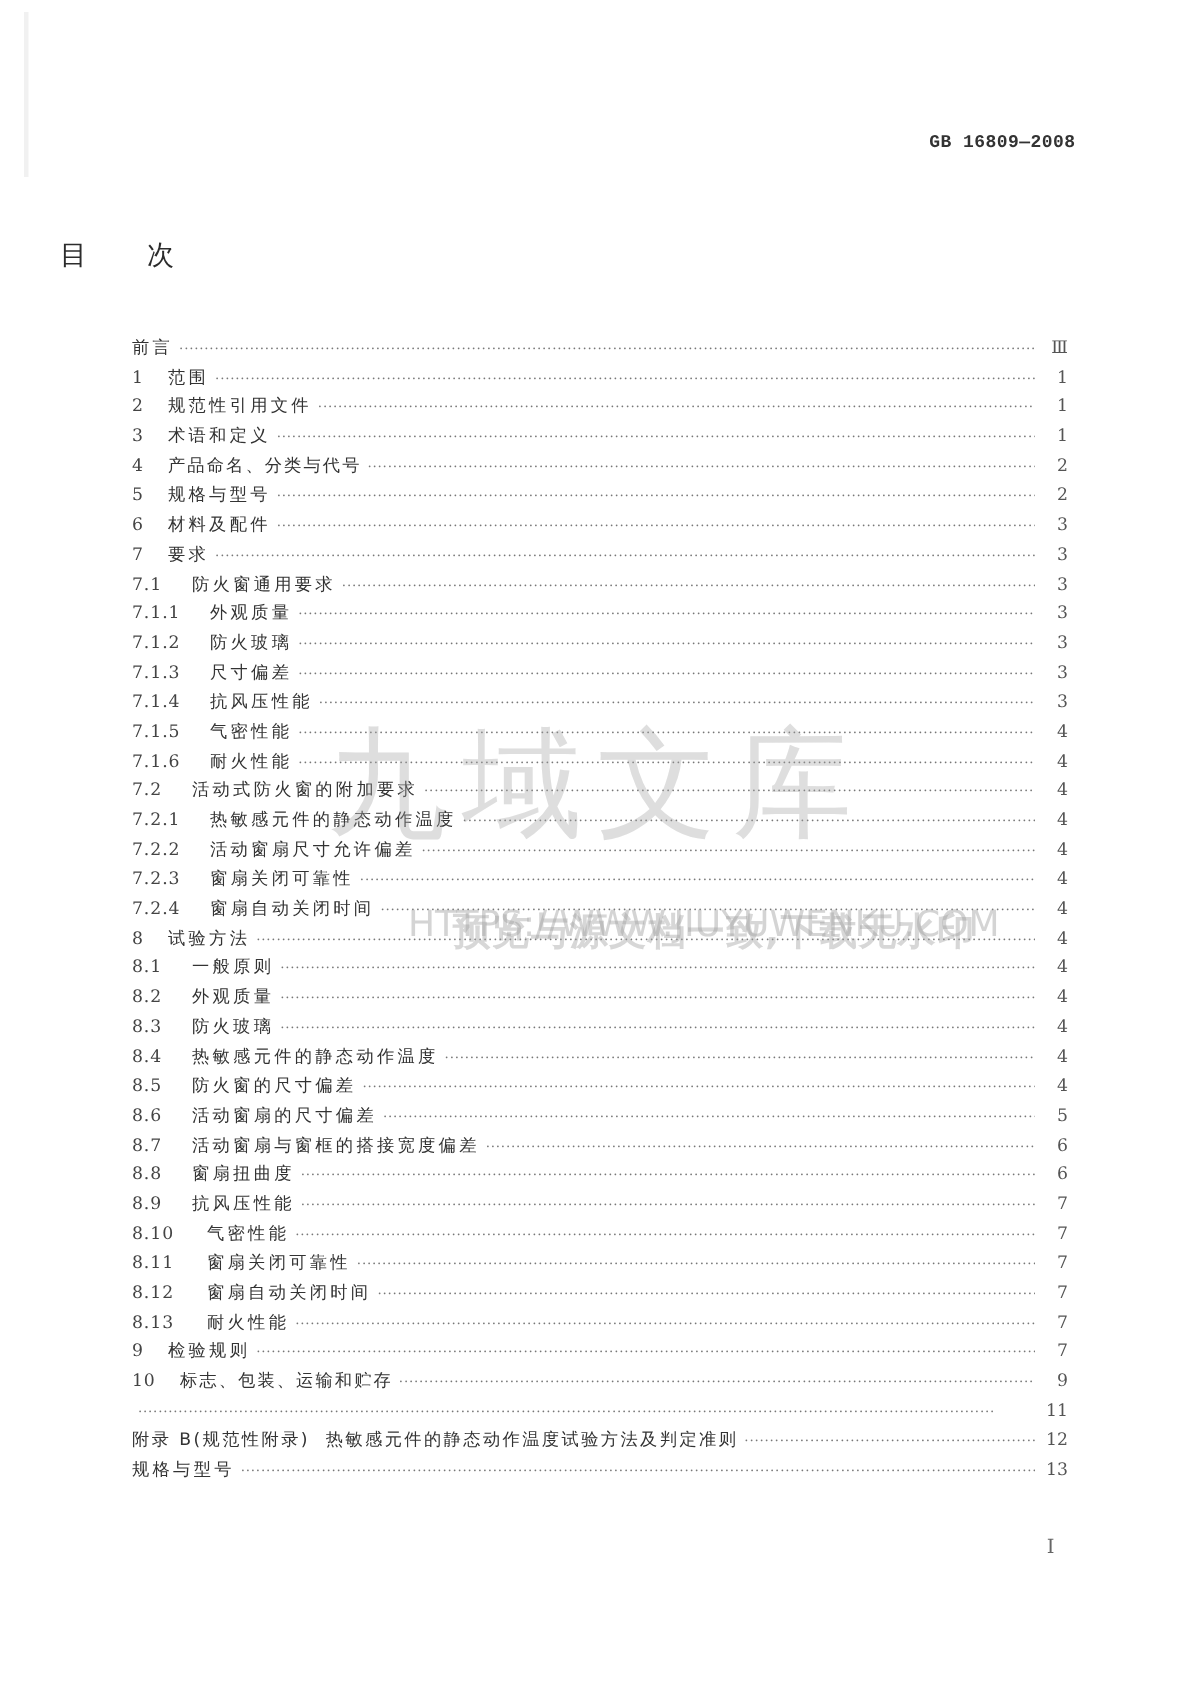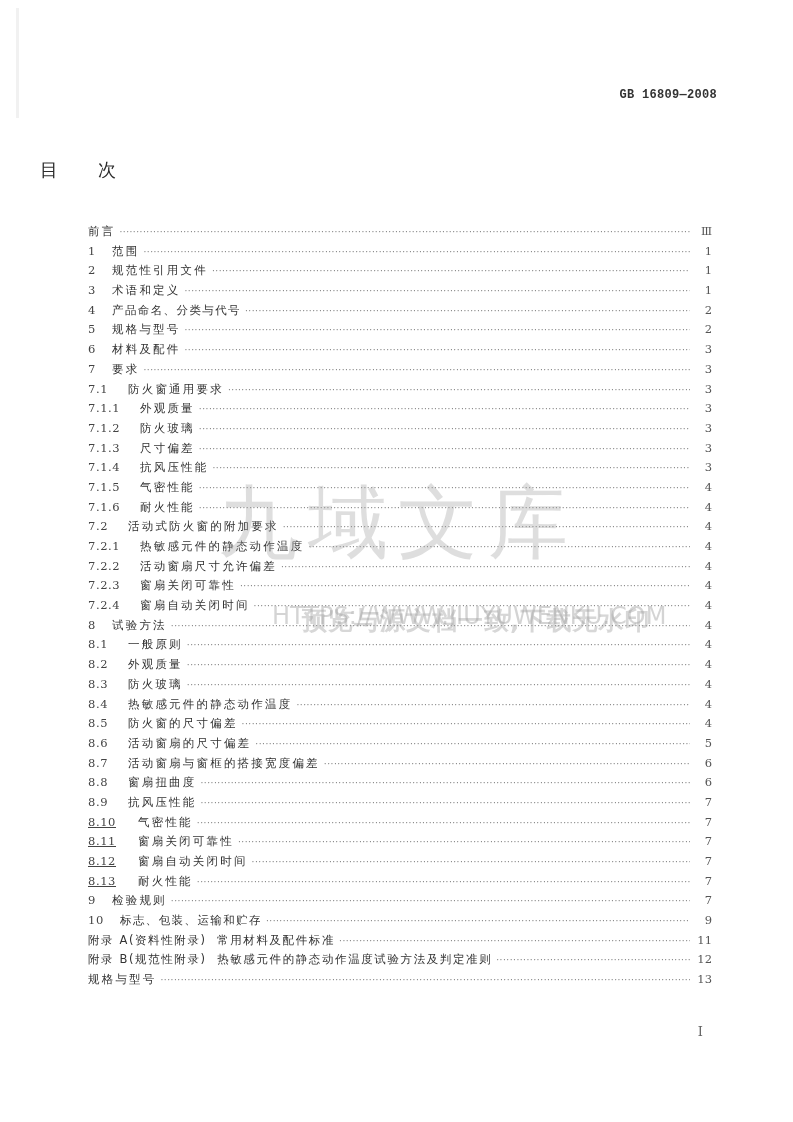--- a/index.html
+++ b/index.html
@@ -86,21 +86,21 @@
     .toc-row .page {
       flex: none;
       width: 18px;
       text-align: right;
       font-family: "DejaVu Serif", "Liberation Serif", serif;
       color: #555;
     }
     .w-l1 { width: 24px; }
     .w-l2 { width: 40px; }
     .w-l3 { width: 52px; }
-    .w-l3b { width: 50px; text-decoration: underline; }
+    .w-l3b { width: 50px; }
     .w-l0 { width: 0; }
     .w-ten { width: 32px; }
     .watermark {
       position: absolute;
       pointer-events: none;
       color: rgba(150,150,150,0.38);
       font-family: "DejaVu Sans", "Liberation Sans", sans-serif;
       white-space: nowrap;
     }
     .wm-big {
@@ -356,21 +356,20 @@
       <span class="page">7</span>
     </div>
   <div class="toc-row">
       <span class="num w-ten">10</span>
       <span class="label" style="letter-spacing:1.4px">标志、包装、运输和贮存</span>
       <span class="dots"></span>
       <span class="page">9</span>
     </div>
   <div class="toc-row">
       <span class="num w-l0"></span>
-      <span class="label" style="letter-spacing:1.6px; white-space:pre">附录 A(资料性附录)  常用材料及配件标准</span>
       <span class="dots"></span>
       <span class="page">11</span>
     </div>
   <div class="toc-row">
       <span class="num w-l0"></span>
       <span class="label" style="letter-spacing:1.6px; white-space:pre">附录 B(规范性附录)  热敏感元件的静态动作温度试验方法及判定准则</span>
       <span class="dots"></span>
       <span class="page">12</span>
     </div>
   <div class="toc-row">

